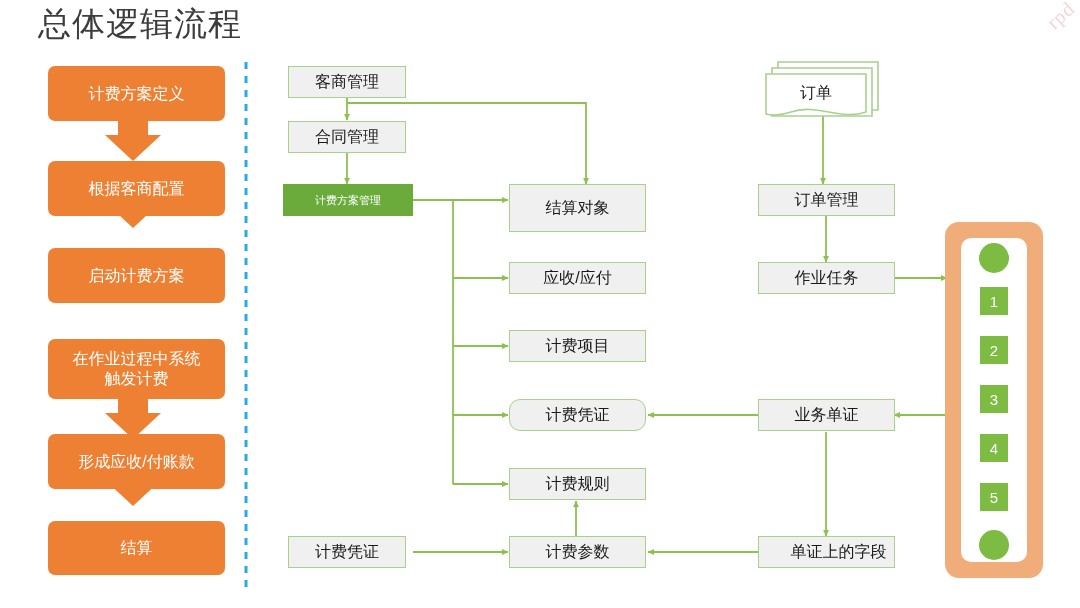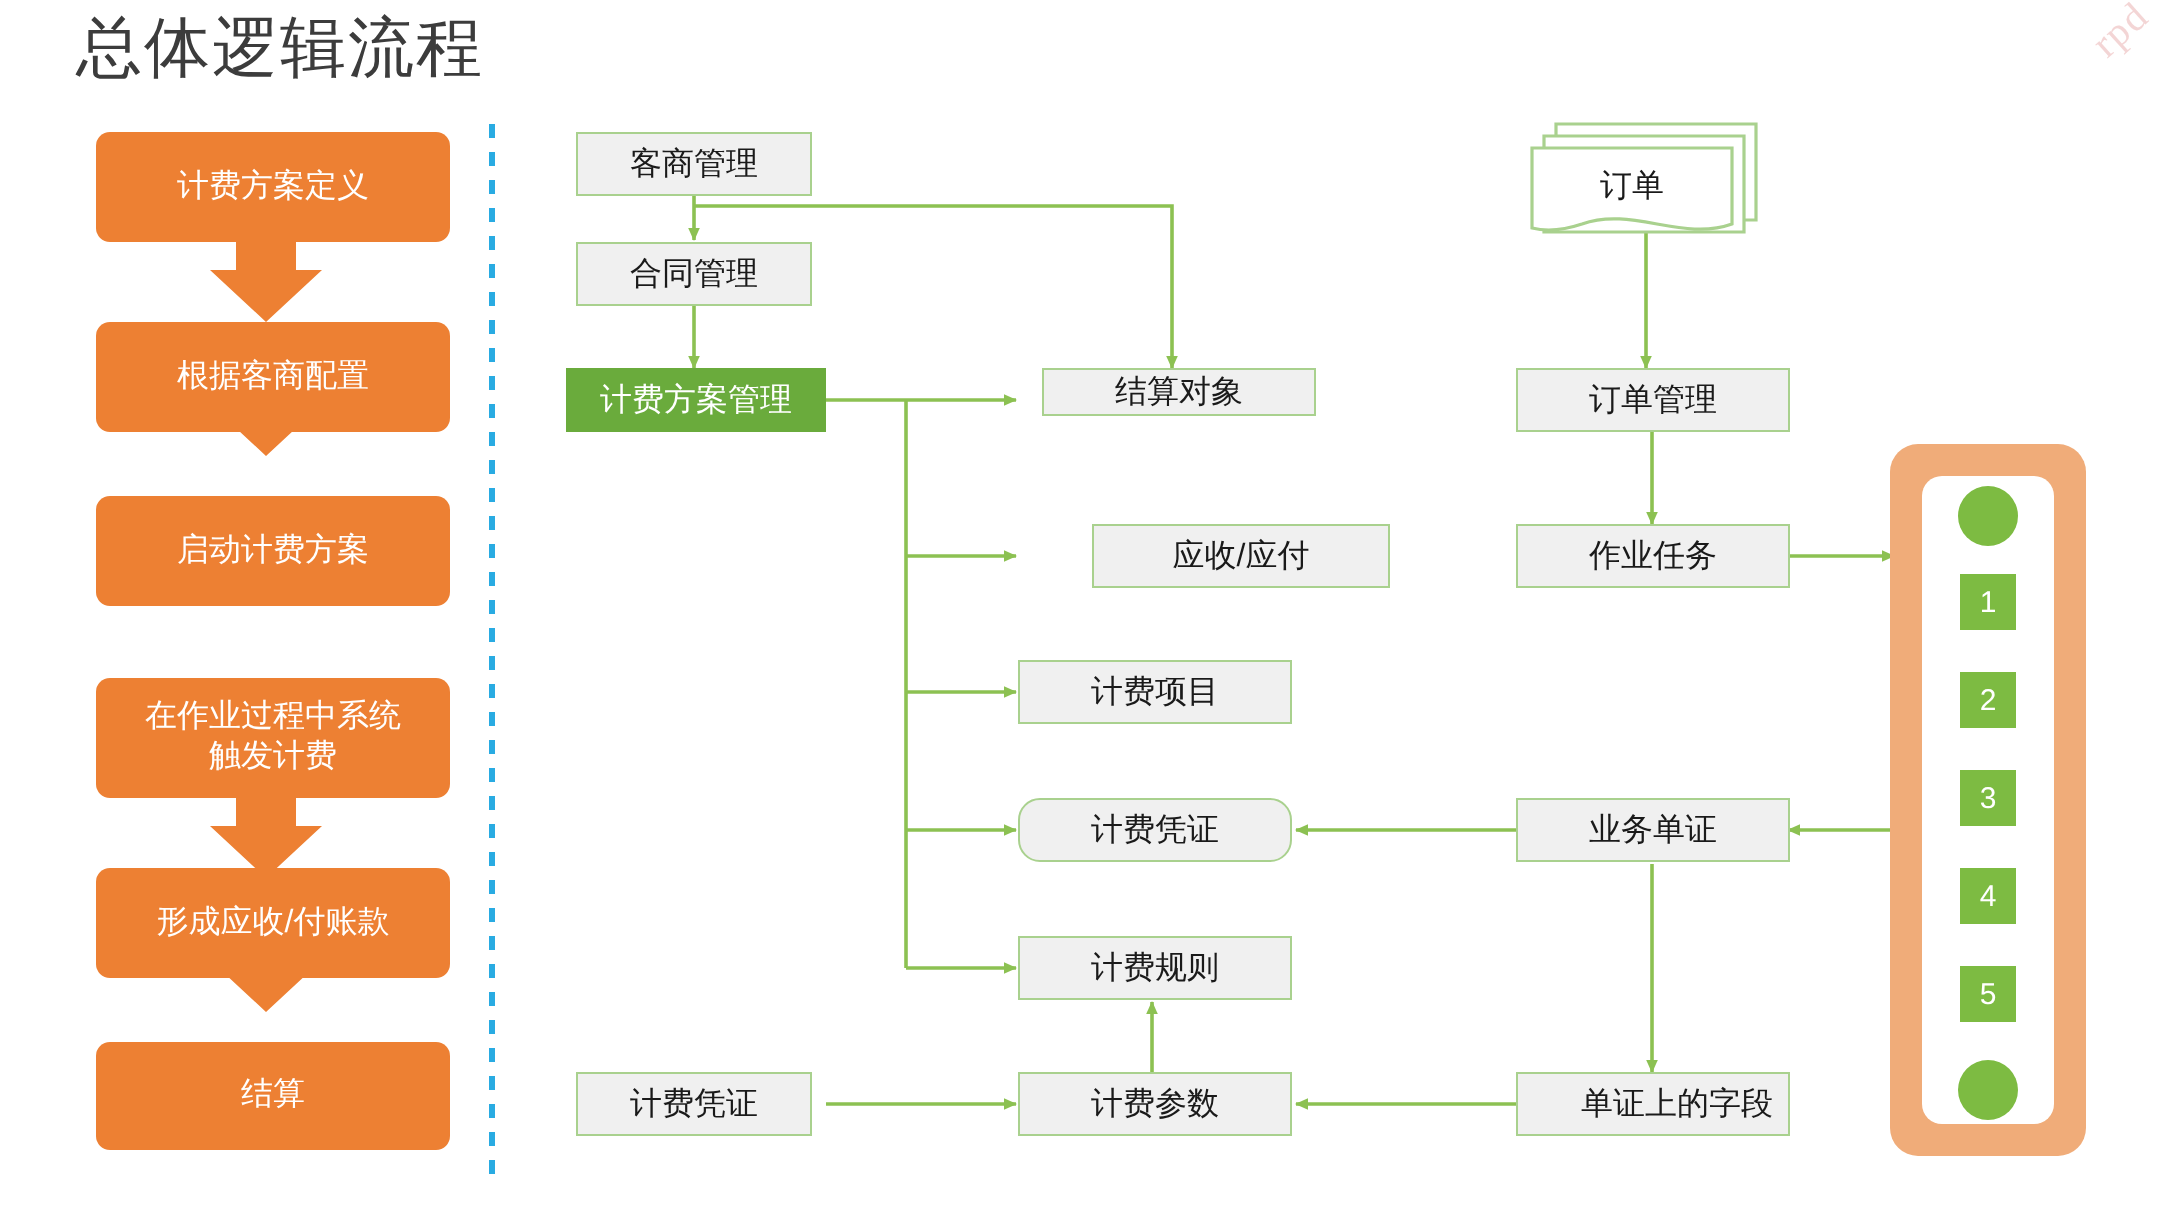--- a/index.html
+++ b/index.html
@@ -14,21 +14,21 @@
   .ob{position:absolute;background:#ED8033;border-radius:7px;color:#ffffff;
       display:flex;align-items:center;justify-content:center;text-align:center;
       font-size:16px;line-height:20px;box-sizing:border-box;}
 
   .gb{position:absolute;background:#F0F0F0;border:1px solid #A9D18E;
       display:flex;align-items:center;justify-content:center;text-align:center;
       color:#1a1a1a;font-size:16px;box-sizing:border-box;}
 
   .gb-filled{position:absolute;background:#6AAB3C;border:1px solid #6AAB3C;
       display:flex;align-items:center;justify-content:center;text-align:center;
-      color:#ffffff;font-size:16px;box-sizing:border-box;}
+      color:#ffffff;font-size:11px;box-sizing:border-box;}
 
   .panel-title{position:absolute;font-size:16px;color:#1a1a1a;white-space:nowrap;}
 
   .panel-outer{position:absolute;background:#F0AC79;border-radius:14px;}
   .panel-inner{position:absolute;background:#ffffff;border-radius:10px;}
 
   .num-box{position:absolute;background:#7DBB42;color:#ffffff;font-size:15px;
            display:flex;align-items:center;justify-content:center;
            box-sizing:border-box;}
   .dot{position:absolute;background:#7DBB42;border-radius:50%;}
@@ -136,24 +136,24 @@
   <div class="gb" style="left:288px;top:66px;width:118px;height:32px;">
     <span>客商管理</span>
   </div>
   <div class="gb" style="left:288px;top:121px;width:118px;height:32px;">
     <span>合同管理</span>
   </div>
   <div class="gb-filled" style="left:283px;top:184px;width:130px;height:32px;">
     <span>计费方案管理</span>
   </div>
 
-  <div class="gb" style="left:509px;top:184px;width:137px;height:24px;margin-left:12px;">
+  <div class="gb" style="left:509px;top:184px;width:137px;height:48px;">
     <span>结算对象</span>
   </div>
-  <div class="gb" style="left:509px;top:262px;width:149px;height:32px;margin-left:37px;">
+  <div class="gb" style="left:509px;top:262px;width:137px;height:32px;">
     <span>应收/应付</span>
   </div>
   <div class="gb" style="left:509px;top:330px;width:137px;height:32px;">
     <span>计费项目</span>
   </div>
   <div class="gb" style="left:509px;top:399px;width:137px;height:32px;border-radius:11px;">
     <span>计费凭证</span>
   </div>
   <div class="gb" style="left:509px;top:468px;width:137px;height:32px;">
     <span>计费规则</span>

